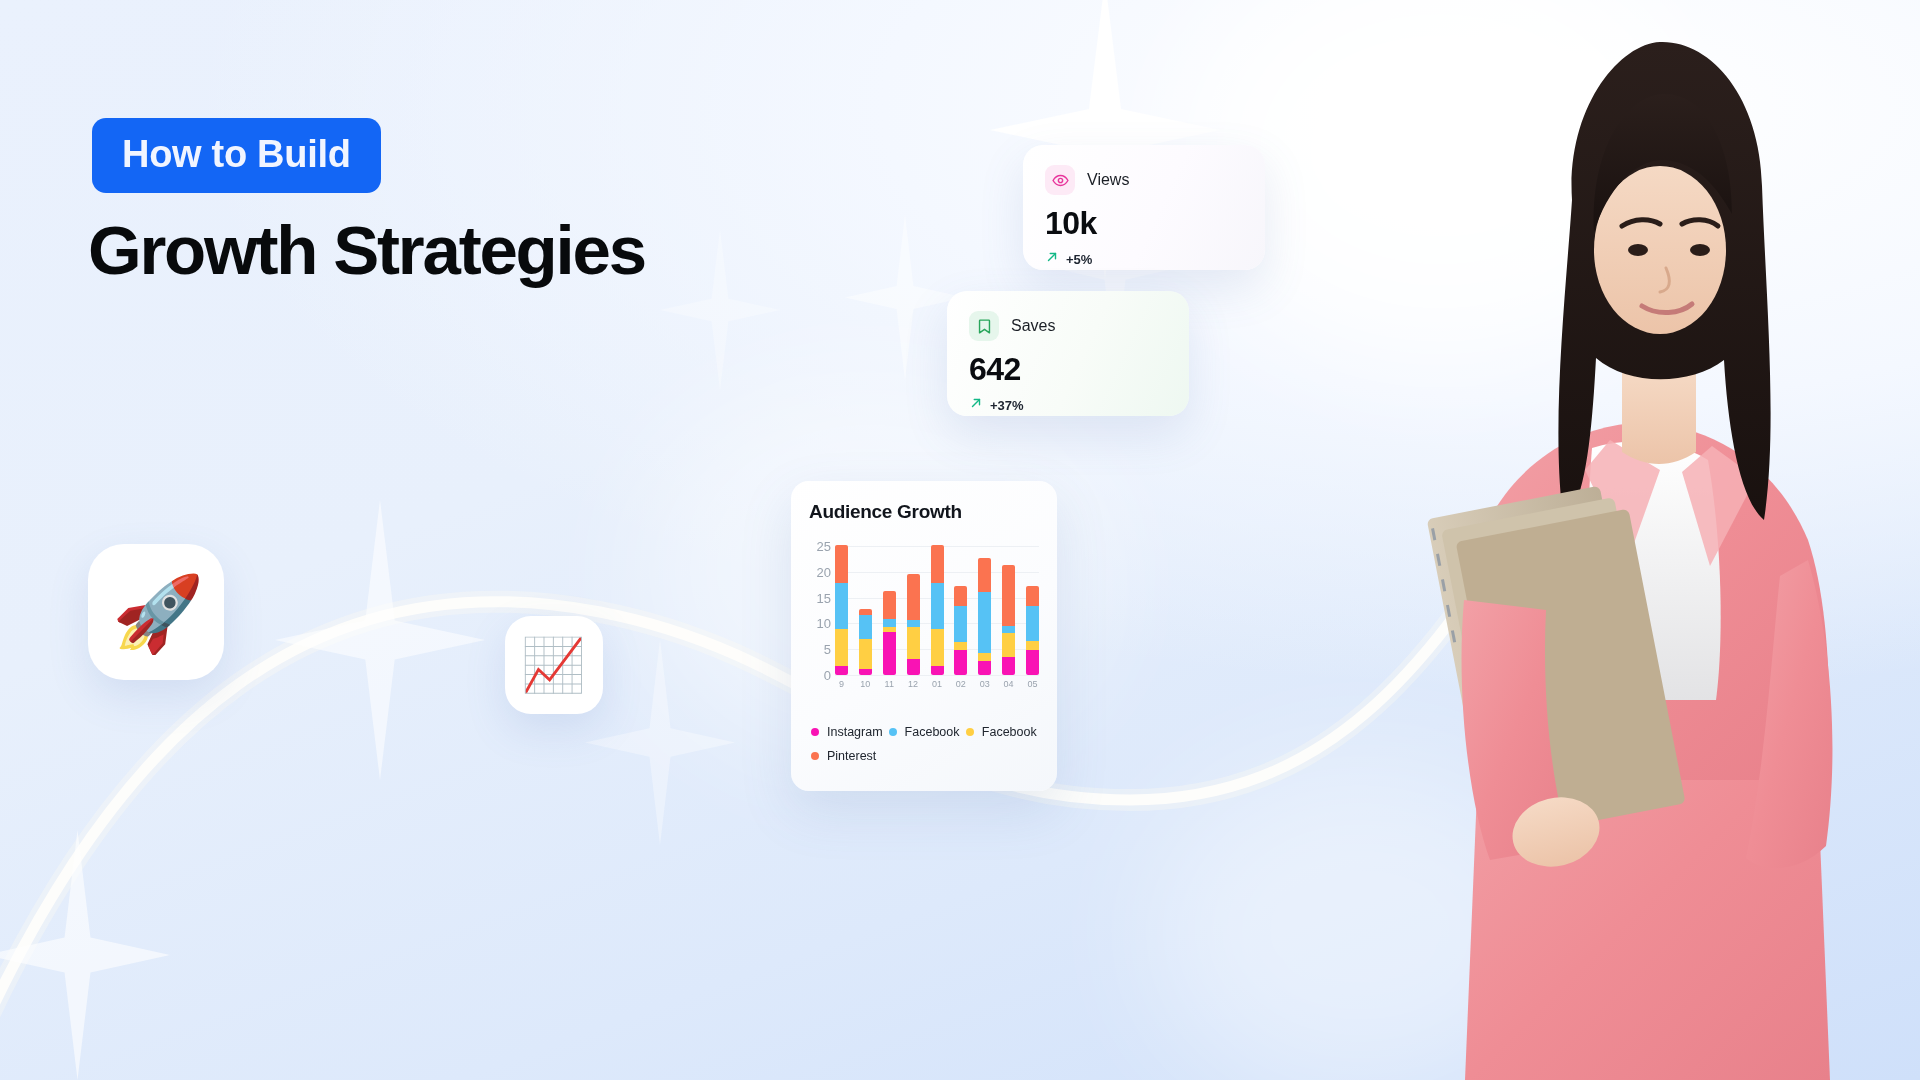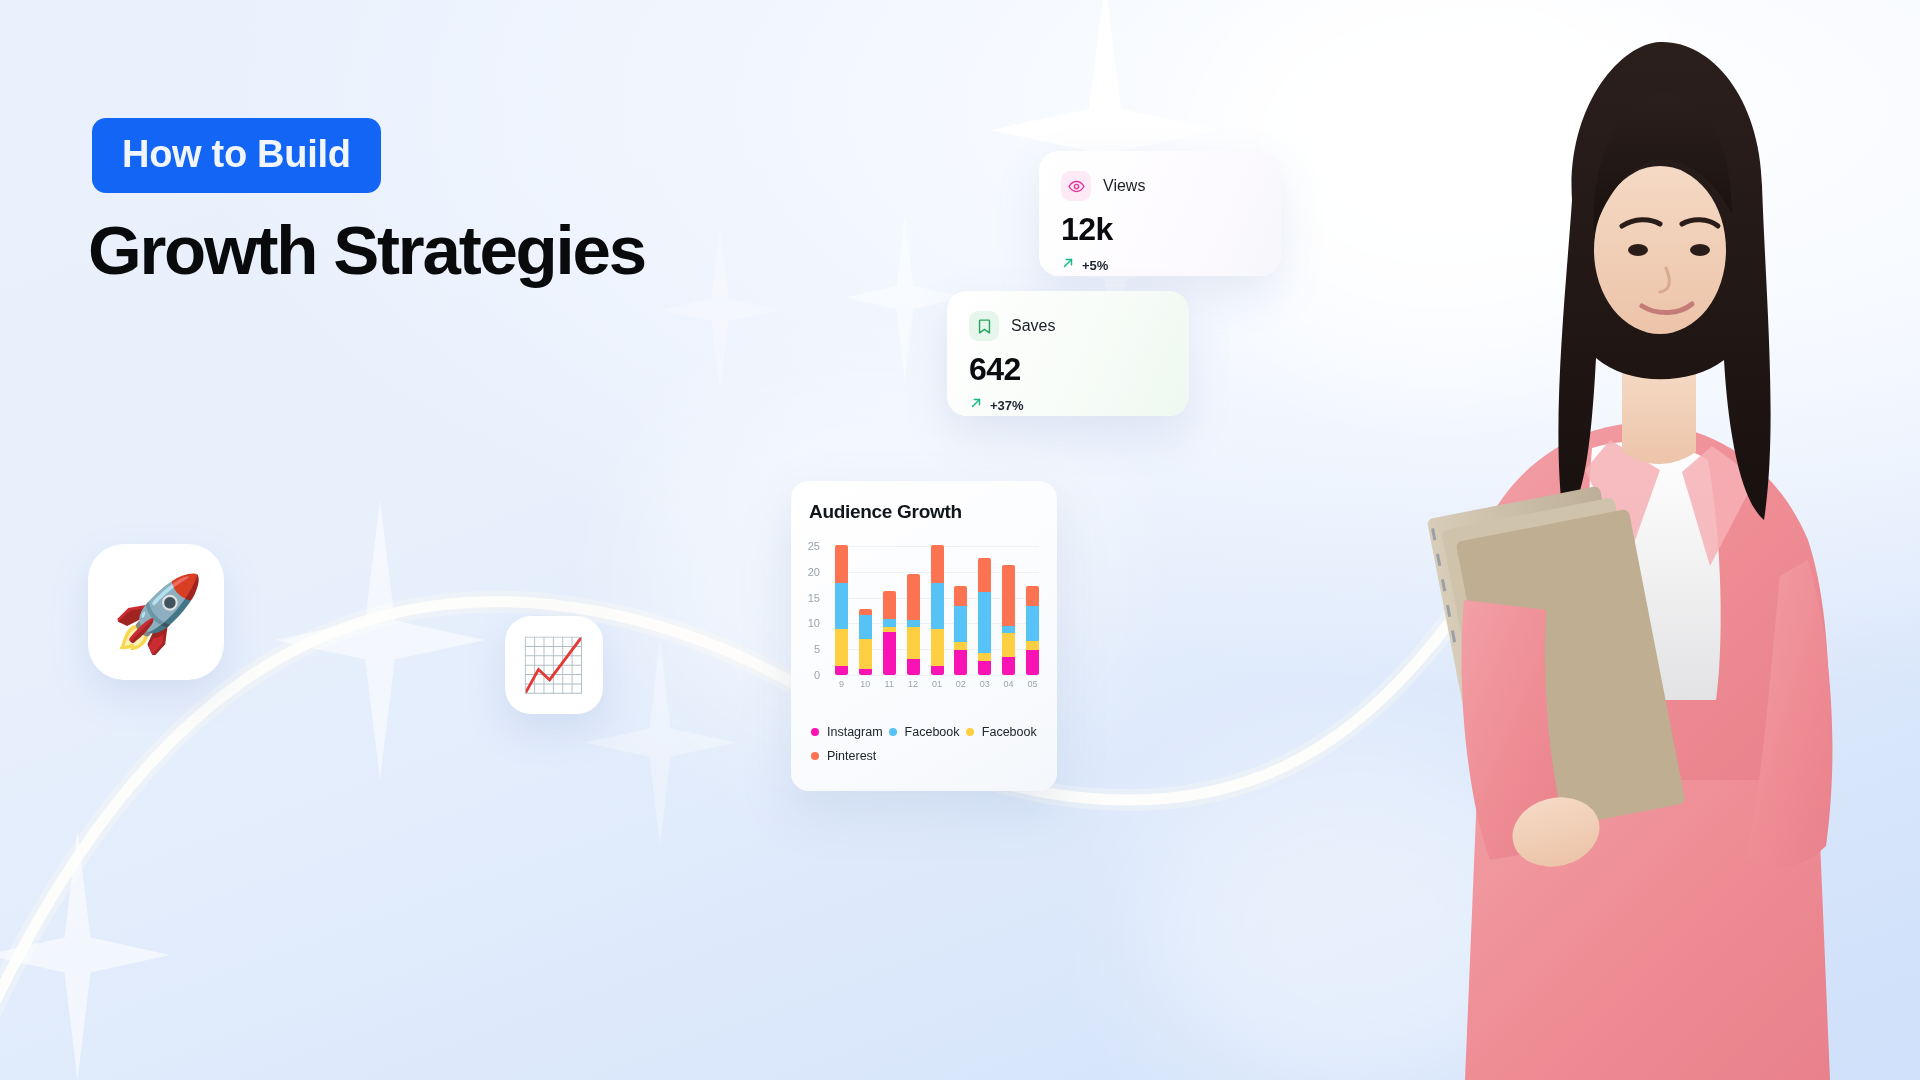--- a/index.html
+++ b/index.html
@@ -68,23 +68,22 @@
   .tile-chart .emoji { font-size:52px; line-height:1; }
 
   
   .stat-card {
     position:absolute; border-radius:20px;
     padding:20px 22px 18px;
     box-shadow:0 18px 46px rgba(90,120,175,.14);
     backdrop-filter: blur(2px);
   }
   .stat-views {
-    left:1023px; top:151px; width:242px; height:125px;
+    left:1023px; top:145px; width:242px; height:125px;
     background:linear-gradient(115deg,#ffffff 0%,#fdfbff 55%,#f7f6fb 100%);
-    margin-left:16px;
   }
   .stat-saves {
     left:947px; top:291px; width:242px; height:125px;
     background:linear-gradient(115deg,#ffffff 0%,#f8fcf8 55%,#eef8f1 100%);
   }
   .stat-head { display:flex; align-items:center; gap:12px; }
   .stat-ico {
     width:30px; height:30px; border-radius:9px;
     display:flex; align-items:center; justify-content:center;
   }
@@ -101,22 +100,22 @@
     background:linear-gradient(150deg,#ffffff 0%,#fbfcfe 55%,#f4f7fb 100%);
     border-radius:18px;
     box-shadow:0 20px 52px rgba(90,120,175,.15);
     padding:20px 18px 16px;
   }
   .chart-title { font-size:19px; font-weight:700; color:#11151c; letter-spacing:-.3px; }
 
   .plot { position:relative; margin-top:18px; height:150px; }
   .yaxis { position:absolute; left:0; top:0; width:22px; height:134px; }
   .ytick {
-    position:absolute; right:11px; transform:translateY(-50%);
-    font-size:11px; color:#9aa3ae;text-align:center;
+    position:absolute; right:0; transform:translateY(-50%);
+    font-size:13px; color:#9aa3ae;text-align:center;
   }
   .grid { position:absolute; left:26px; right:0; top:0; height:134px; }
   .gline { position:absolute; left:0; right:0; height:1px; background:#edf0f4; }
   .bars {
     position:absolute; left:26px; right:0; top:0; height:134px;
     display:flex; align-items:flex-end; justify-content:space-between;
   }
   .bar { width:13px; display:flex; flex-direction:column-reverse; }
   .seg { width:100%; }
   .seg:first-child { border-radius:0 0 2px 2px; }
@@ -177,21 +176,21 @@
 <div class="stat-card stat-views">
   <div class="stat-head">
     <span class="stat-ico ico-views">
       <svg width="17" height="17" viewBox="0 0 24 24" fill="none" stroke="#e8369c" stroke-width="2" stroke-linecap="round" stroke-linejoin="round">
         <path d="M1.5 12s4-7 10.5-7 10.5 7 10.5 7-4 7-10.5 7S1.5 12 1.5 12z"></path>
         <circle cx="12" cy="12" r="3"></circle>
       </svg>
     </span>
     <span class="stat-label">Views</span>
   </div>
-  <div class="stat-value">12k</div>
+  <div class="stat-value">10k</div>
   <div class="stat-delta">
     <span>
       <svg width="14" height="14" viewBox="0 0 24 24" fill="none" stroke="#12b886" stroke-width="2.4" stroke-linecap="round" stroke-linejoin="round">
         <line x1="6" y1="18" x2="18" y2="6"></line>
           <polyline points="9 6 18 6 18 15"></polyline>
       </svg>
     </span>
     <span class="txt">+5%</span>
   </div>
 </div>

